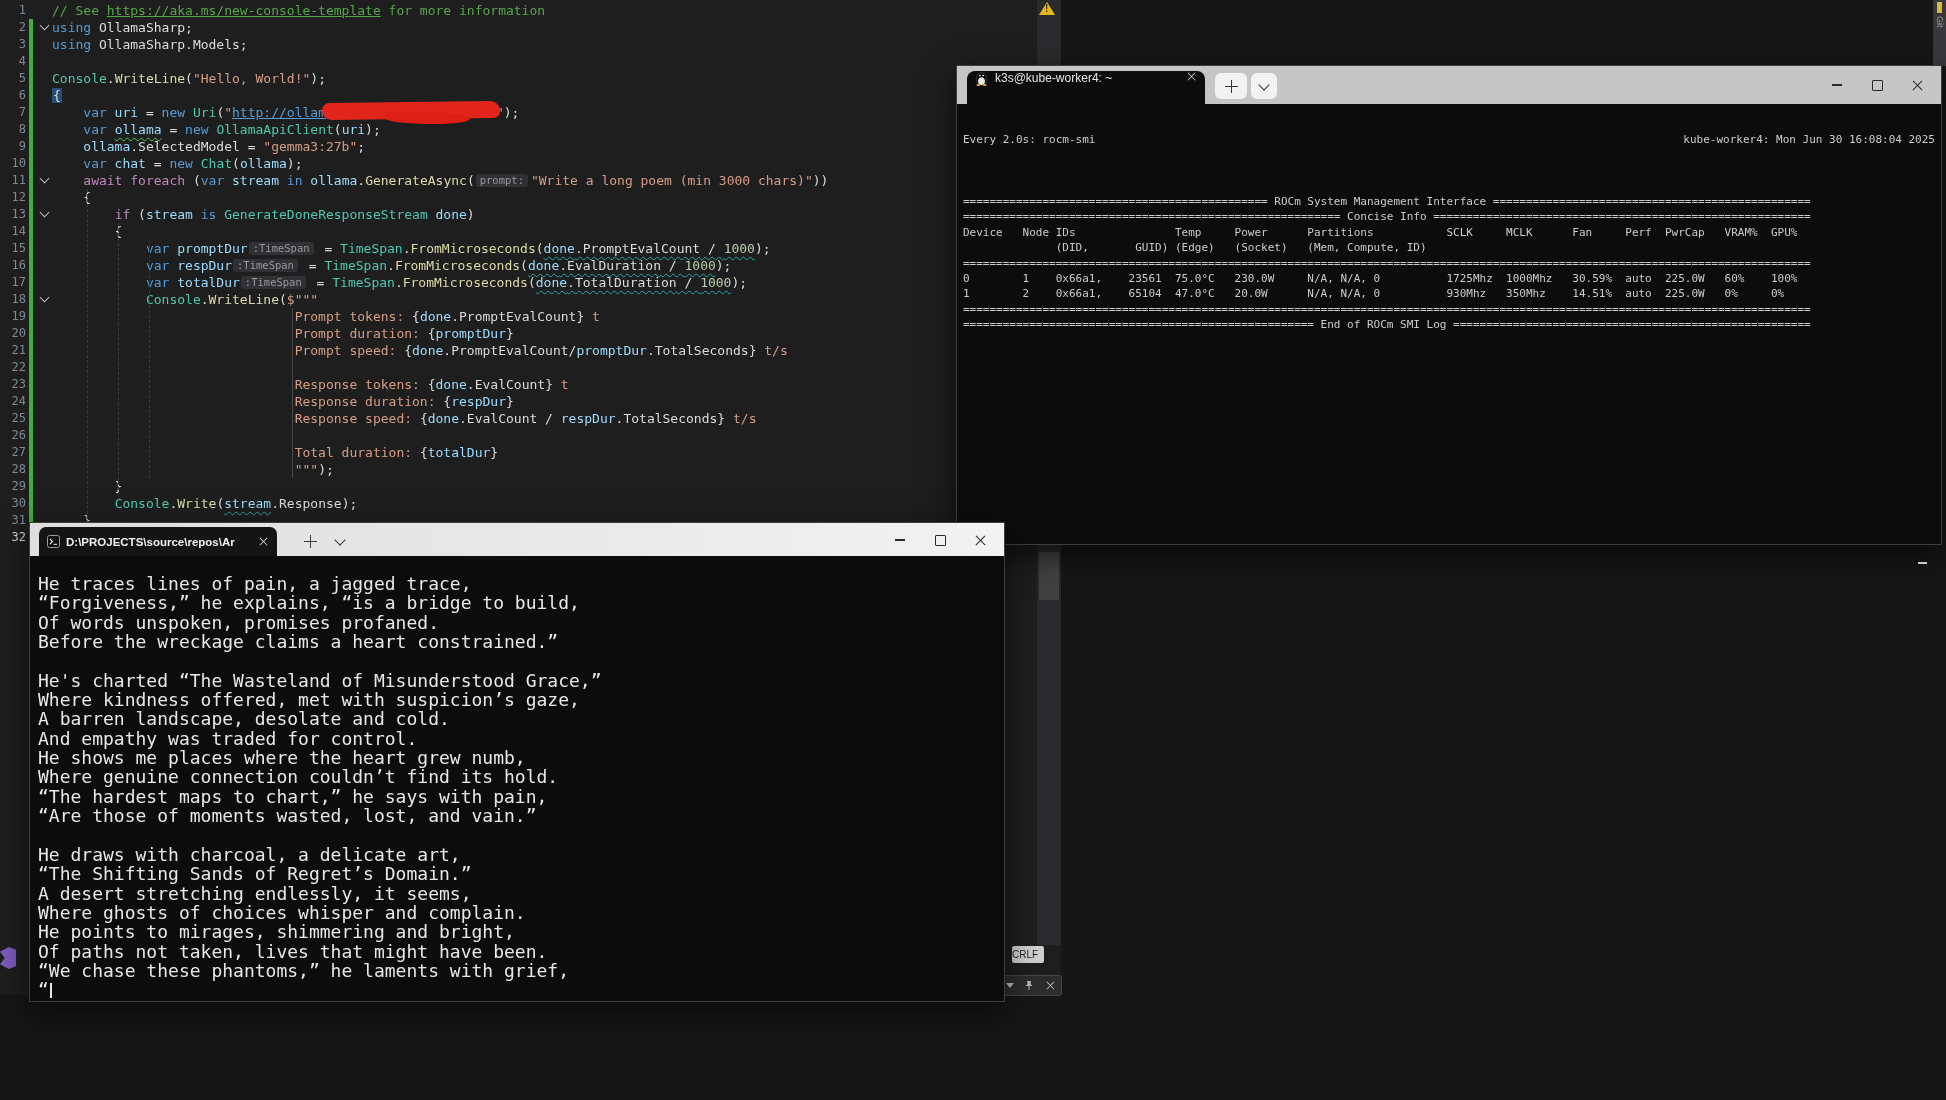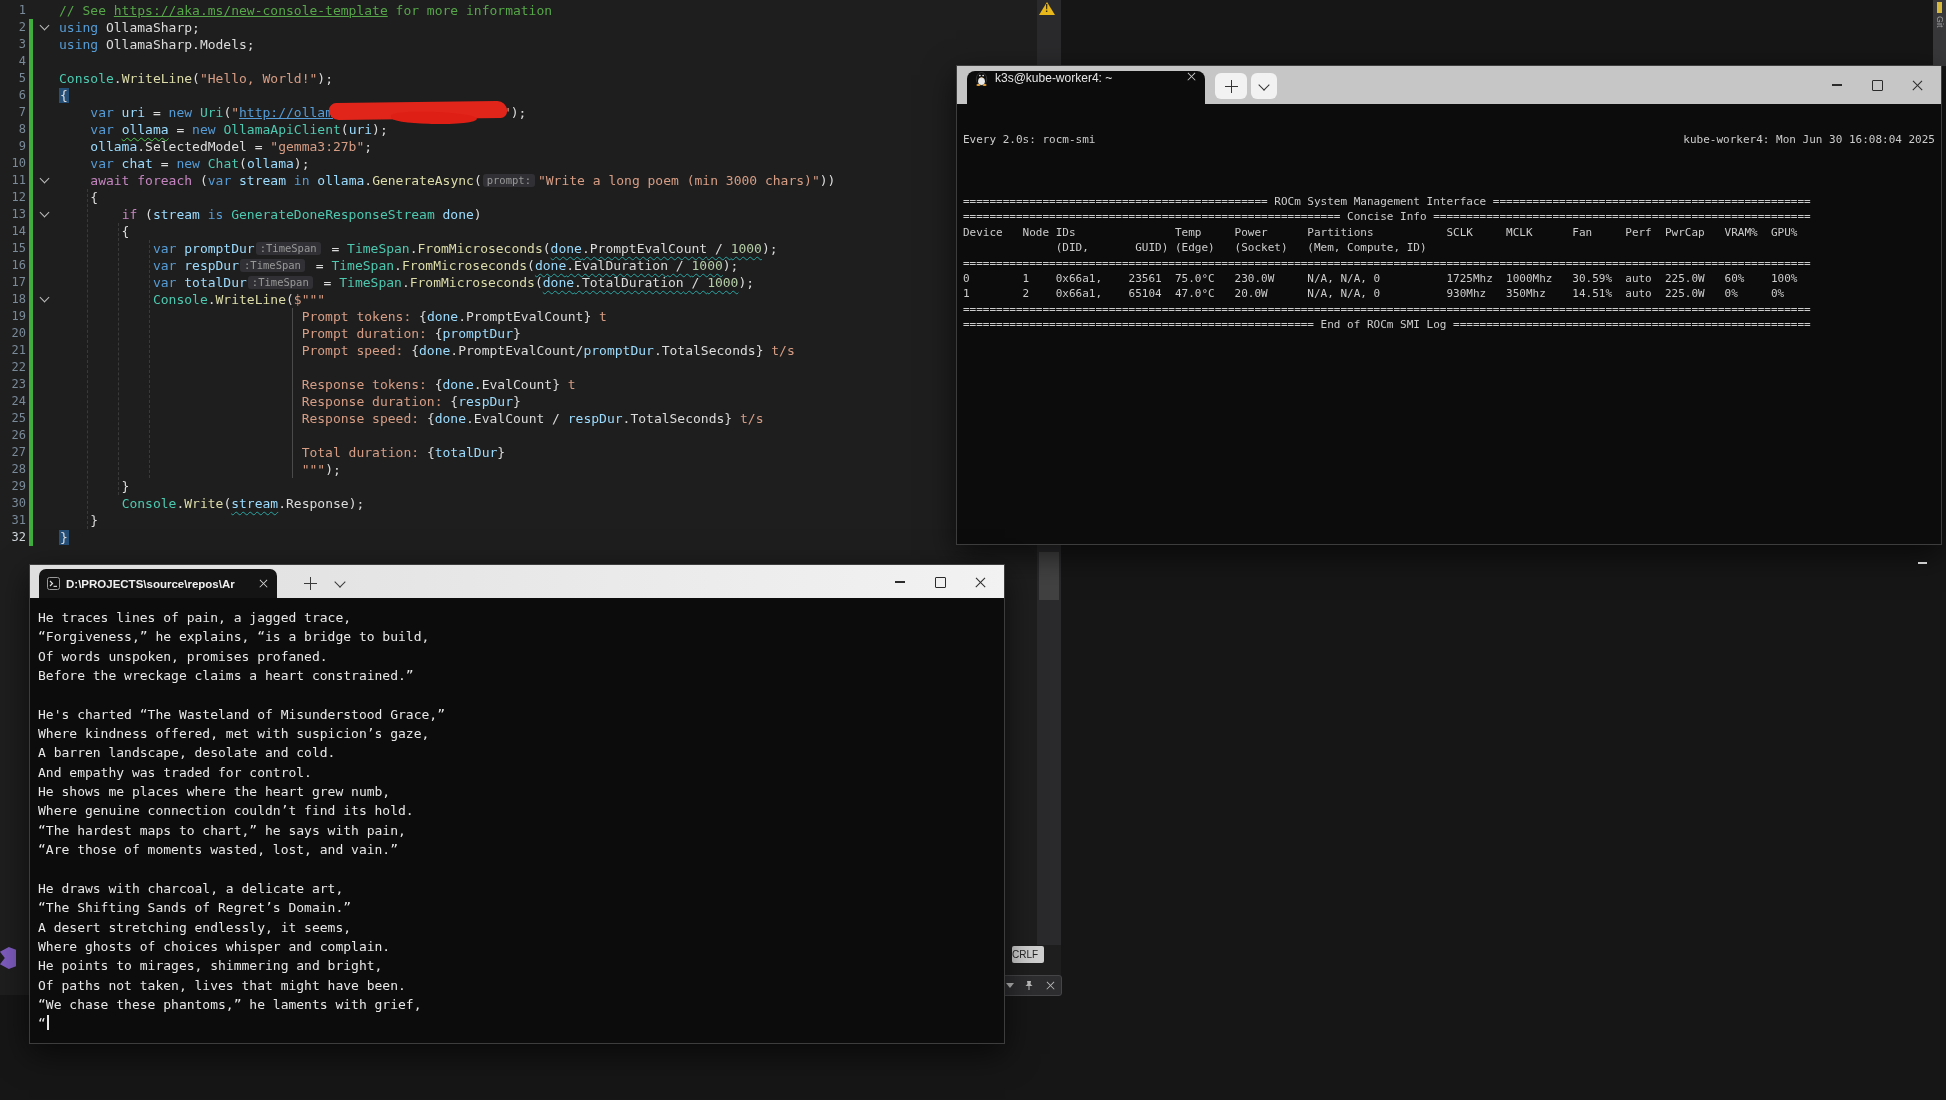--- a/index.html
+++ b/index.html
@@ -8,21 +8,21 @@
   
   .vs{position:absolute;left:0;top:0;width:1061px;height:995px;background:#1e1e1e;}
   #code-lines{position:absolute;left:0;top:2px;}
   .erow{display:flex;height:17px;line-height:17px;font-size:13px;color:#dcdcdc;}
   .lnum{width:26px;text-align:right;color:#7a8a99;flex:0 0 26px;font-size:12px;}
   .lnum.act{color:#cfd5da;}
   .gbar{width:10px;flex:0 0 10px;position:relative;}
   .gbar.on::before{content:"";position:absolute;left:3px;top:0;width:4px;height:17px;background:#3fae3f;}
   .fold{width:16px;flex:0 0 16px;}
   .fold.has::after{content:"";display:block;width:6px;height:6px;border-right:1.4px solid #bdbdbd;border-bottom:1.4px solid #bdbdbd;transform:rotate(45deg);margin:3px auto 0;}
-  .ecode{white-space:pre;margin-left:7px;}
+  .ecode{white-space:pre;margin-left:0;}
   .cm{color:#57a64a;} .lk{text-decoration:underline;}
   .kw{color:#569cd6;} .ct{color:#c586c0;} .ty{color:#4ec9b0;}
   .me{color:#dcdcaa;} .va{color:#9cdcfe;} .st{color:#d69d85;}
   .nu{color:#b5cea8;} .pl{color:#dcdcdc;} .pu{color:#dcdcdc;}
   .ln2{color:#569cd6;text-decoration:underline;}
   .sq{text-decoration-line:underline;text-decoration-style:wavy;text-decoration-color:#2aa7a3;text-decoration-thickness:1px;text-underline-offset:3px;}
   .va.sq{color:#9cdcfe;}
   .sqg{text-decoration-line:underline;text-decoration-style:wavy;text-decoration-color:#4dc94d;text-decoration-thickness:1px;text-underline-offset:3px;}
   .bh{background:#264f78;padding:0 1px;}
   .hint{display:inline-block;background:#313135;color:#989898;font-size:10.5px;line-height:13px;border-radius:3px;padding:0 4px;margin:0 3px 0 1px;vertical-align:1px;}
@@ -66,30 +66,30 @@
   .tbtn{position:absolute;top:7px;height:26px;background:#f2f2f2;border-radius:6px;display:flex;align-items:center;justify-content:center;color:#333;}
   .tbtn.plus{left:258px;width:32px;}
   .tbtn.drop{left:294px;width:26px;}
   .term-caps{position:absolute;right:4px;top:6px;display:flex;}
   .term-body{position:relative;height:442px;padding:4px 6px;box-sizing:border-box;color:#cccccc;font-size:11px;line-height:15.45px;overflow:hidden;margin-top:24px;}
   .trow{height:15.45px;white-space:pre;}
   .watchrow{display:flex;justify-content:space-between;height:15.45px;white-space:pre;}
   .tcursor{position:absolute;right:14px;bottom:6px;width:9px;height:2px;background:#cccccc;}
 
   
-  .con{left:29px;top:564px;width:976px;height:480px;background:#0c0c0c;}
+  .con{left:29px;top:522px;width:976px;height:480px;background:#0c0c0c;}
   .con-bar{position:relative;height:33px;background:linear-gradient(90deg,#dedede,#f2f2f2);}
   .con-tab{position:absolute;left:9px;top:4px;width:238px;height:29px;background:#141414;border-radius:7px 7px 0 0;display:flex;align-items:center;padding:0 8px;box-sizing:border-box;color:#f0f0f0;font:600 11.5px "Liberation Sans",sans-serif;}
   .con-tab .ttitle{flex:1;margin-left:6px;white-space:nowrap;overflow:hidden;}
   .con-tab .xicon{color:#d8d8d8;}
   .cbtn{position:absolute;top:8px;width:24px;height:20px;display:flex;align-items:center;justify-content:center;color:#3a3a3a;}
   .cbtn.plus{left:268px;}
   .cbtn.drop{left:298px;}
   .con-caps{position:absolute;right:4px;top:4px;display:flex;}
-  .con-body{position:relative;height:447px;padding:10px 0 0 8px;box-sizing:border-box;color:#e8e8e8;font-size:13px;line-height:19.35px;overflow:hidden;}
+  .con-body{position:relative;height:447px;padding:10px 0 0 8px;box-sizing:border-box;color:#e8e8e8;font-size:18px;line-height:19.35px;overflow:hidden;margin-top:8px;}
   .prow{height:19.35px;white-space:pre;}
   .pcursor{display:inline-block;width:2px;height:15px;background:#e8e8e8;vertical-align:-2px;margin-left:1px;}
 </style>
 </head>
 <body>
 
 <div class="stage">
 
   <div class="vs">
     <div id="code-lines">

